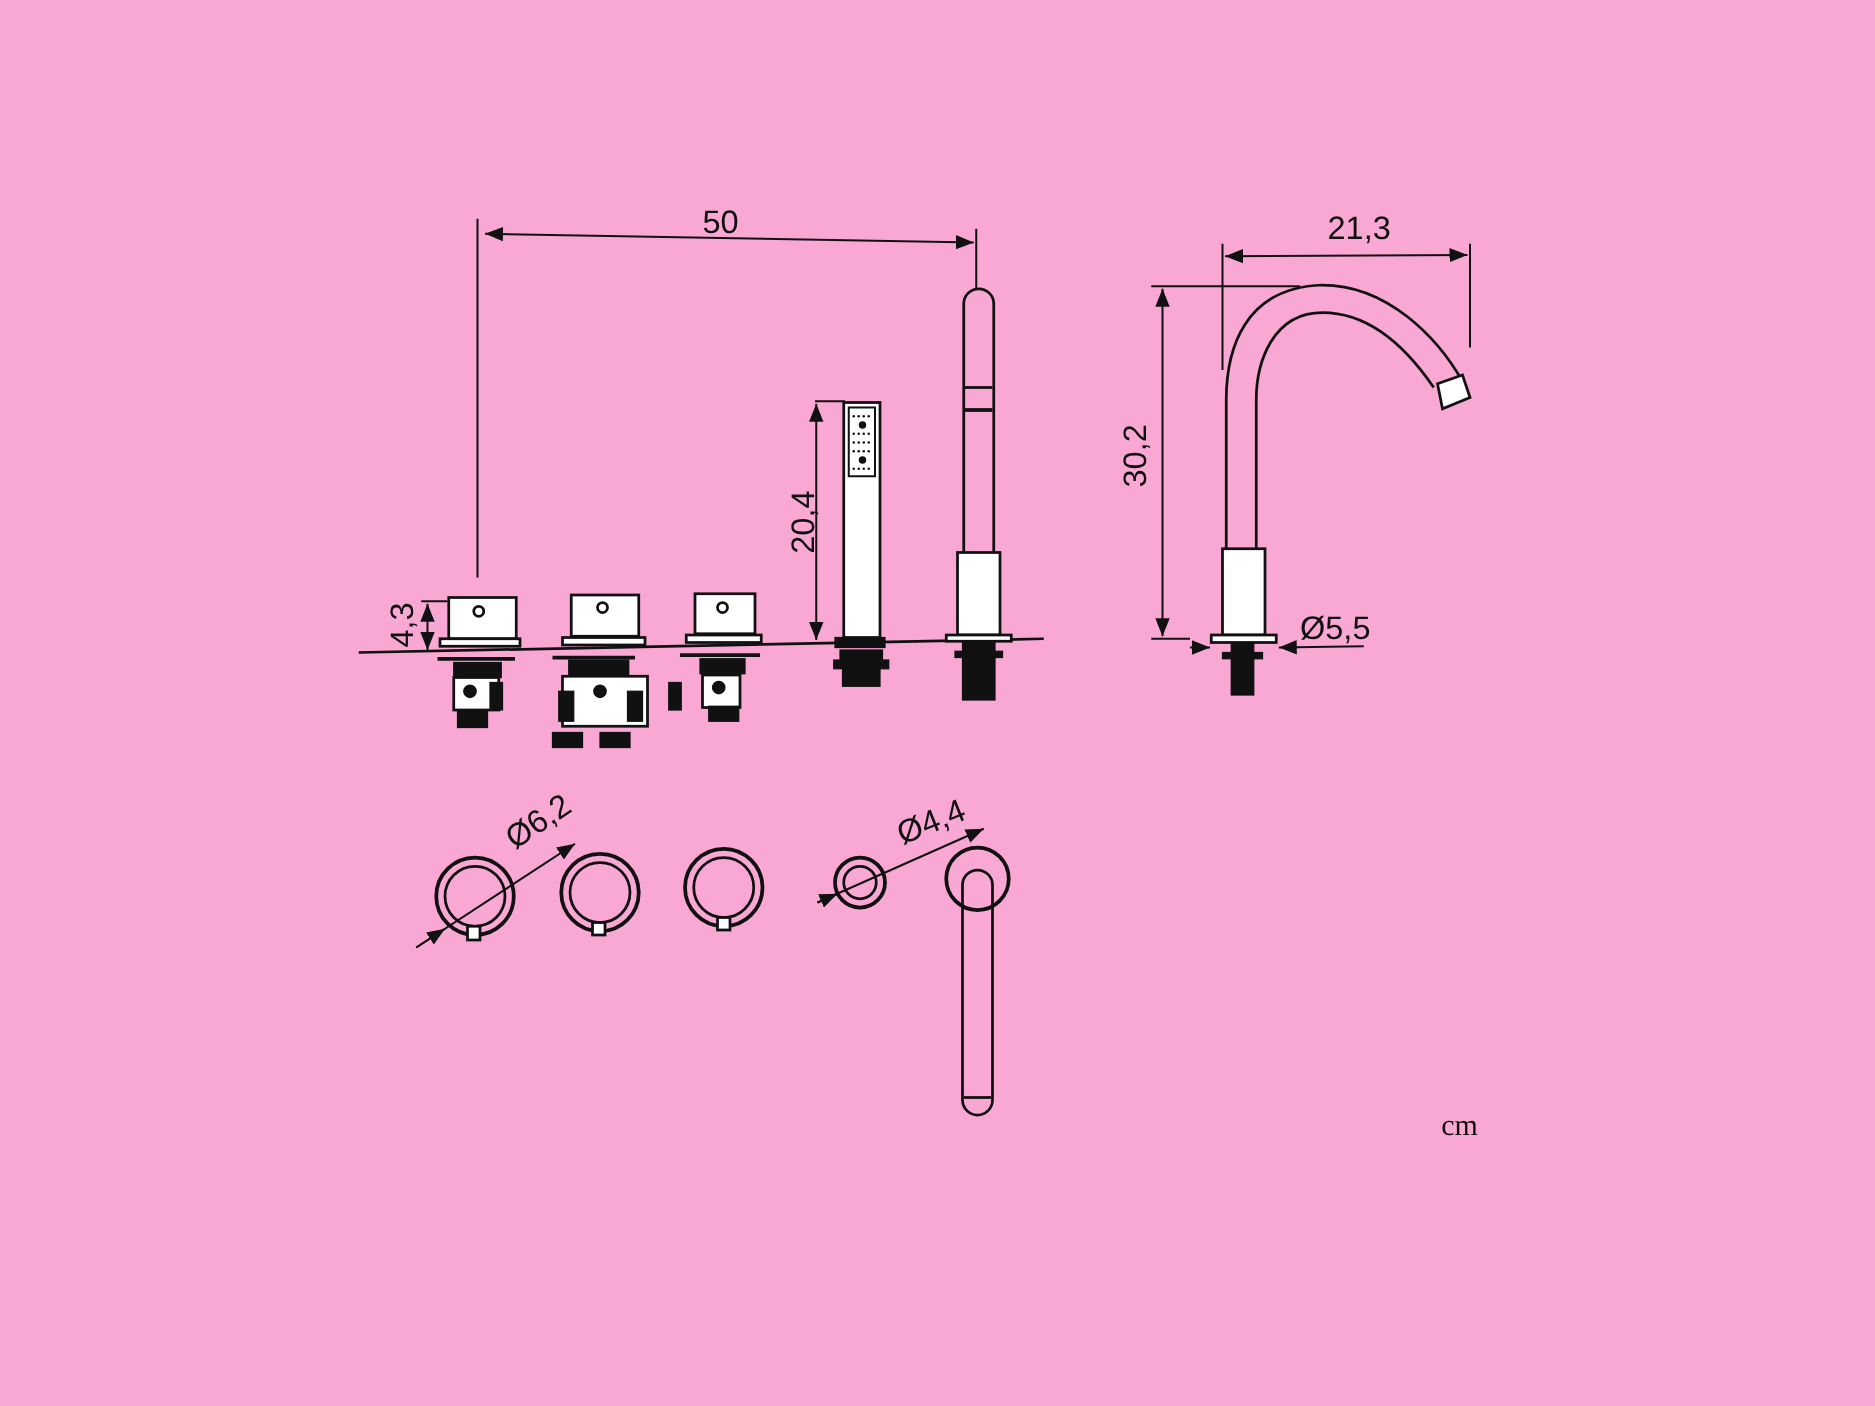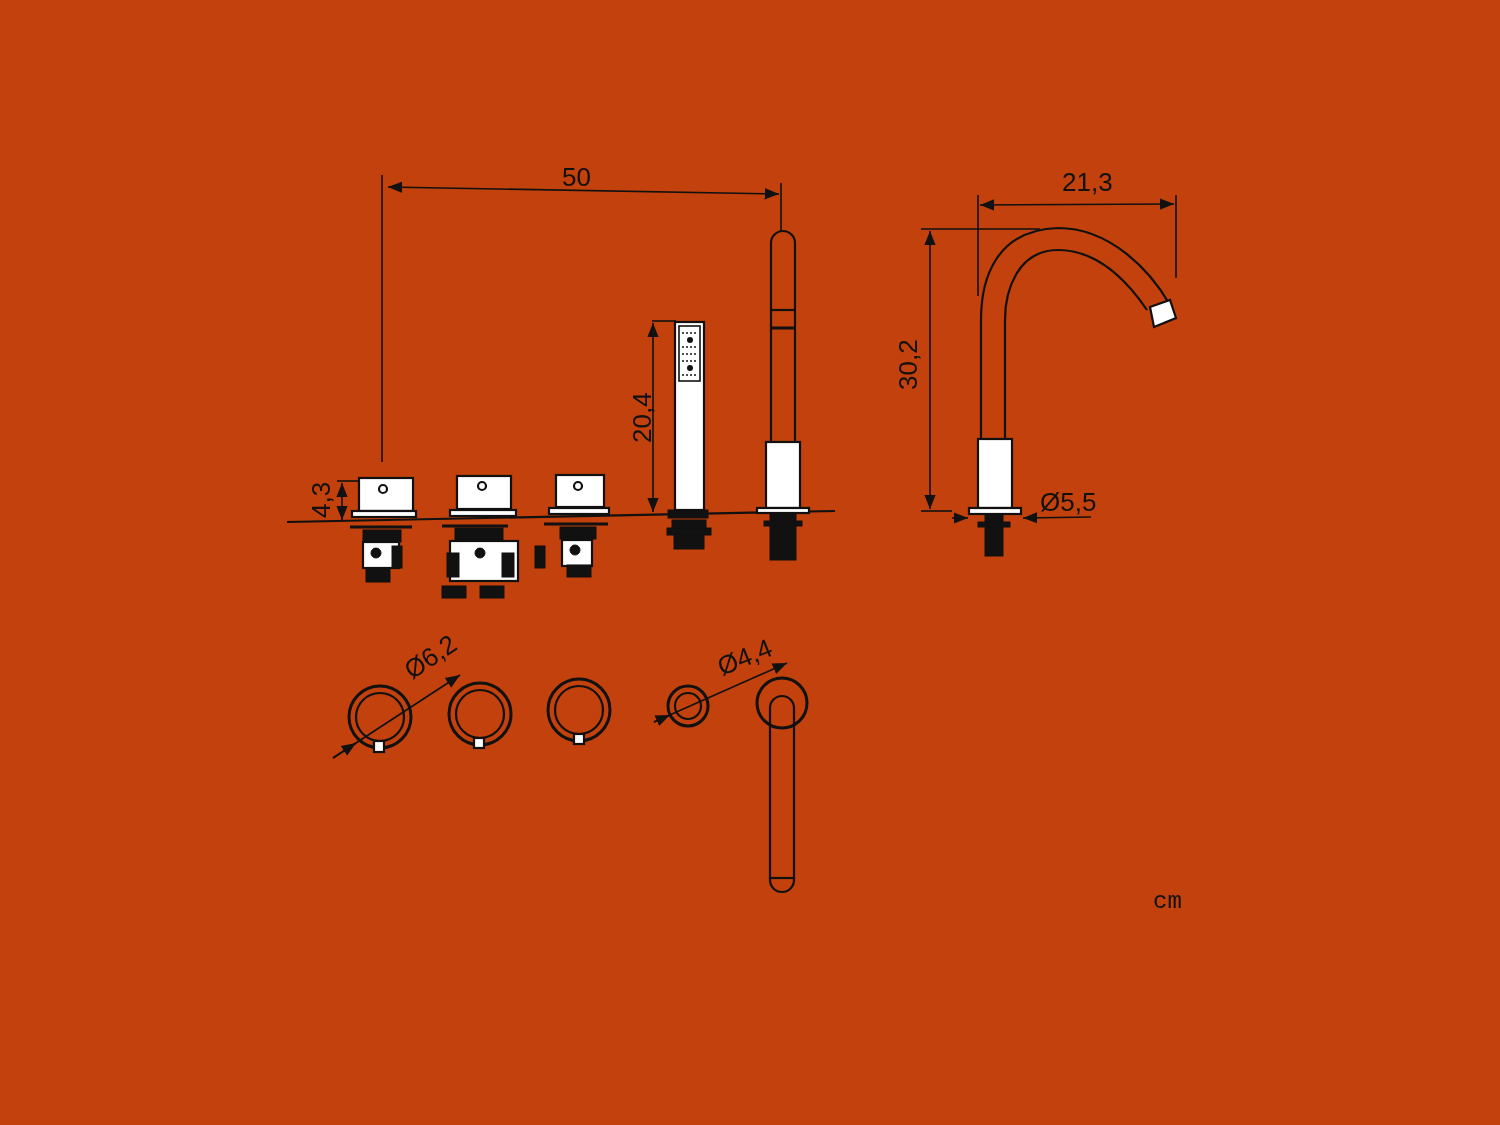--- a/index.html
+++ b/index.html
@@ -1,24 +1,24 @@
 <!DOCTYPE html>
 <html><head>
 <meta charset="utf-8">
 <style>
   html,body{margin:0;padding:0;background:#fff;}
-  #canvas{position:relative;width:1500px;height:1125px;background:#c2410c;overflow:hidden;}
+  #canvas{position:relative;width:1500px;height:1125px;background:#f9a8d4;overflow:hidden;}
   svg{position:absolute;left:0;top:0;}
   .ln{stroke:#111;stroke-width:2.2;fill:none;}
   .thin{stroke:#111;stroke-width:1.6;fill:none;}
   .thick{stroke:#111;stroke-width:3;fill:none;}
   .blk{fill:#111;stroke:#111;}
   .wht{fill:#fff;stroke:#111;stroke-width:2.2;}
   .dim{font-family:"Liberation Sans",sans-serif;font-size:26px;fill:#111;}
-  .unit{position:absolute;left:1153px;top:888px;font-family:Liberation Mono, monospace;font-size:24px;color:#111;}
+  .unit{position:absolute;left:1153px;top:888px;font-family:Liberation Serif, serif;font-size:24px;color:#111;}
 </style>
 </head>
 <body>
 
 <div id="canvas">
 <svg width="1500" height="1125" viewBox="0 0 1500 1125">
   <defs>
     <marker id="ar" viewBox="0 0 10 10" refX="10" refY="5" markerWidth="9" markerHeight="9" orient="auto-start-reverse">
       <path d="M0,1 L10,5 L0,9 Z" fill="#111"></path>
     </marker>

